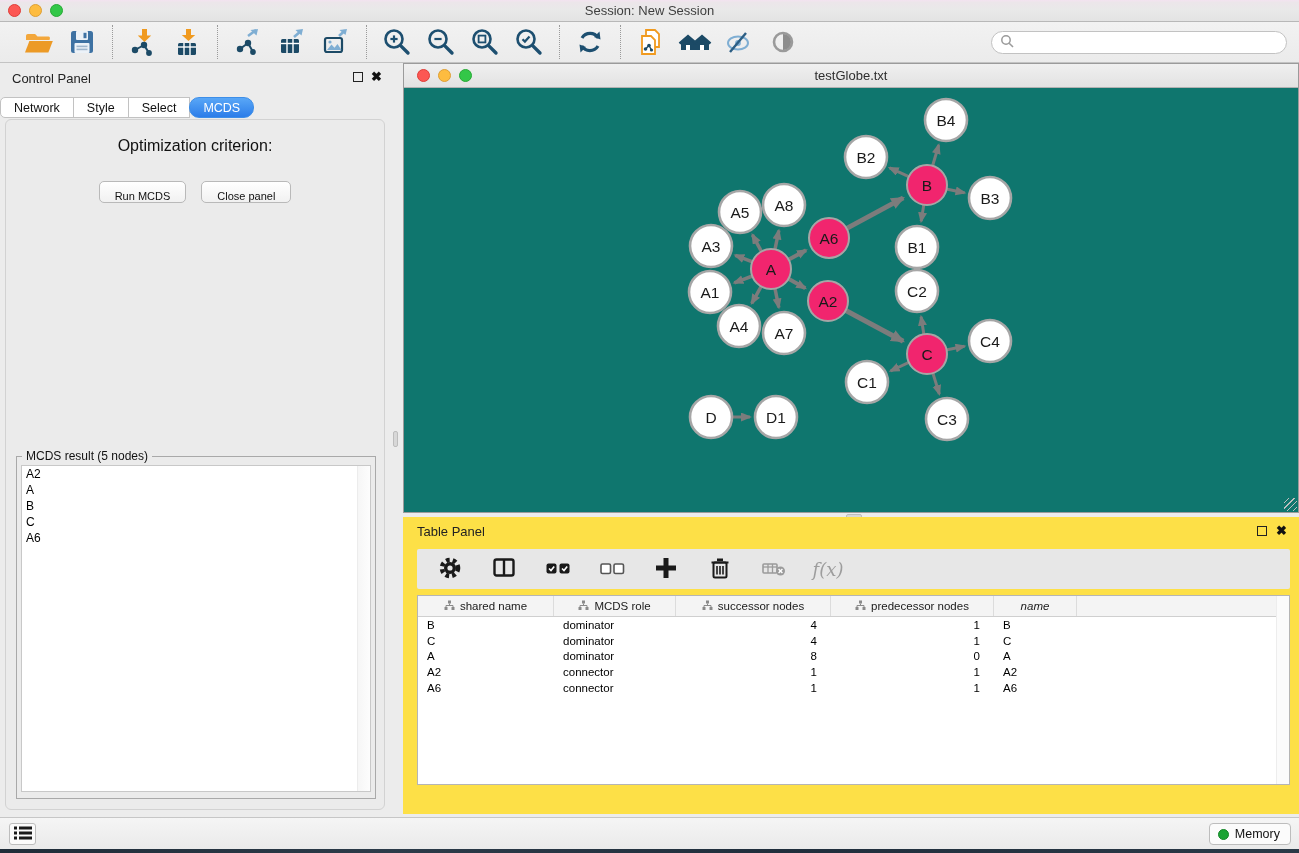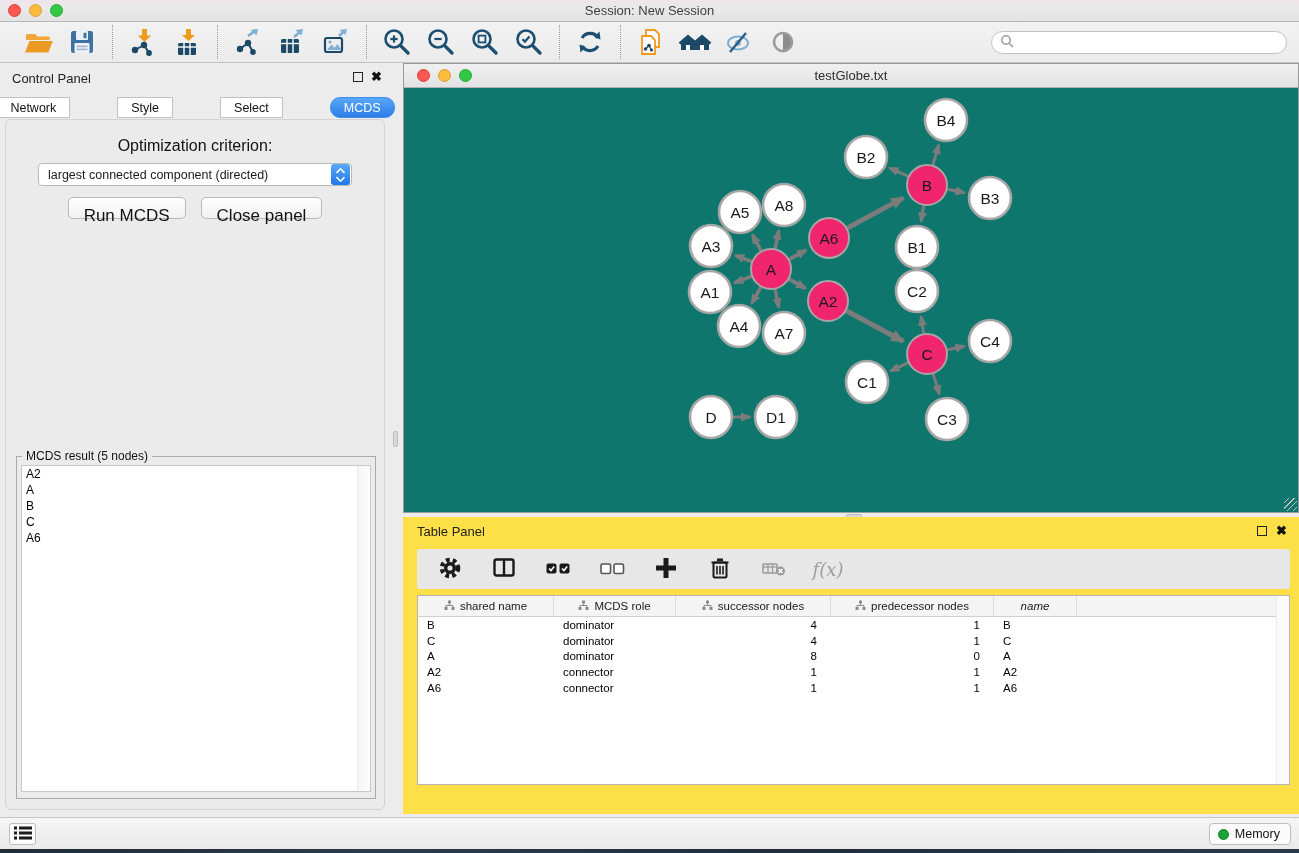--- a/index.html
+++ b/index.html
@@ -31,39 +31,39 @@
 
   
   .control-panel { position:absolute; left:0; top:63px; width:391px; height:754px; background:#ECECEC; }
   .cp-header { position:relative; height:30px; }
   .cp-header .cp-title { position:absolute; left:12px; top:8px; font-size:13px; color:#222; }
   .float-box { position:absolute; top:9px; width:10px; height:10px; border:1.5px solid #222; background:transparent; }
   .cp-header .float-box { right:28px; }
   .close-x { position:absolute; top:6px; font-size:13px; font-weight:bold; color:#111; }
   .cp-header .close-x { right:9px; }
 
-  .seg-tabs { display:flex; justify-content:center; margin-top:4px; position:relative; z-index:2;gap:48px; }
+  .seg-tabs { display:flex; justify-content:flex-start; margin-top:4px; position:relative; z-index:2; }
   .seg-tab { height:21px; line-height:20px; padding:0 13px; background:#fff; border:1px solid #c2c2c2;
     margin-left:-1px; font-size:12.5px; color:#111; }
   .seg-tab:first-child { border-radius:5px 0 0 5px; margin-left:0; }
   .seg-tab:last-child  { border-radius:0 5px 5px 0; }
   .seg-tab.active { background:linear-gradient(#59a7f7,#2c7de9); border-color:#3d8ee8; color:#fff;border-radius:10px; }
 
   .cp-content { position:absolute; left:5px; right:6px; top:56px; bottom:7px;
     background:#EBEBEB; border:1px solid #d2d2d2; border-radius:6px; }
   .opt-label { text-align:center; margin-top:17px; font-size:16px; color:#111; }
   .dropdown { position:relative; width:314px; height:23px; margin:8px auto 0 auto; background:#fff;
     border:1px solid #b9b9b9; border-radius:4px; display:flex; align-items:center; }
   .dropdown .dd-value { flex:1; padding-left:9px; font-size:12.5px; white-space:nowrap; overflow:hidden; }
   .dd-stepper { width:19px; height:21px; border-radius:3px; background:linear-gradient(#5aa9f8,#2076ee);
     margin-right:1px; display:flex; flex-direction:column; align-items:center; justify-content:center; gap:2px; }
   .dd-stepper svg { display:block; }
   .cp-buttons { display:flex; justify-content:center; gap:15px; margin-top:11px; }
   .mac-btn { height:22px; padding:8px 15px; background:linear-gradient(#ffffff,#f1f1f1);
-    border:1px solid #b9b9b9; border-radius:5px; font-size:17px; color:#111; font-family:"Liberation Sans",sans-serif; }
+    border:1px solid #b9b9b9; border-radius:5px; font-size:11px; color:#111; font-family:"Liberation Sans",sans-serif;margin-top:15px; }
 
   .result-group { position:absolute; left:10px; right:8px; top:336px; bottom:10px; border:1px solid #a9a9a9; }
   .result-title { position:absolute; top:-8px; left:5px; background:#EBEBEB; padding:0 4px; font-size:12px; color:#111; }
   .result-list { position:absolute; left:4px; right:4px; top:8px; bottom:6px; background:#fff;
     border:1px solid #c8c8c8; overflow:hidden; }
   .result-item { font-size:12px; line-height:16px; padding-left:4px; color:#000; }
   .result-scroll { position:absolute; right:0; top:0; bottom:0; width:13px; background:linear-gradient(90deg,#f6f6f6,#fdfdfd); border-left:1px solid #ececec; }
 
   
   .right-area { position:absolute; left:403px; top:63px; width:896px; height:754px; }
@@ -340,31 +340,20 @@
     <span class="close-x">✖</span>
   </div>
   <div class="seg-tabs" id="cp-tabs">
       <div class="seg-tab">Network</div>
       <div class="seg-tab">Style</div>
       <div class="seg-tab">Select</div>
       <div class="seg-tab active">MCDS</div>
     </div>
   <div class="cp-content">
     <div class="opt-label">Optimization criterion:</div>
-    <div class="dropdown">
-      <span class="dd-value">largest connected component (directed)</span>
-      <span class="dd-stepper">
-        <svg width="9" height="6" viewBox="0 0 9 6">
-            <path d="M0.5 5L4.5 0.8 8.5 5" fill="none" stroke="#fff" stroke-width="1.6"></path>
-          </svg>
-        <svg width="9" height="6" viewBox="0 0 9 6">
-            <path d="M0.5 1L4.5 5.2 8.5 1" fill="none" stroke="#fff" stroke-width="1.6"></path>
-          </svg>
-      </span>
-    </div>
     <div class="cp-buttons">
       <button class="mac-btn">Run MCDS</button>
       <button class="mac-btn">Close panel</button>
     </div>
     <div class="result-group">
       <span class="result-title">MCDS result (5 nodes)</span>
       <div class="result-list" id="result-list">
           <div class="result-item">A2</div>
           <div class="result-item">A</div>
           <div class="result-item">B</div>

